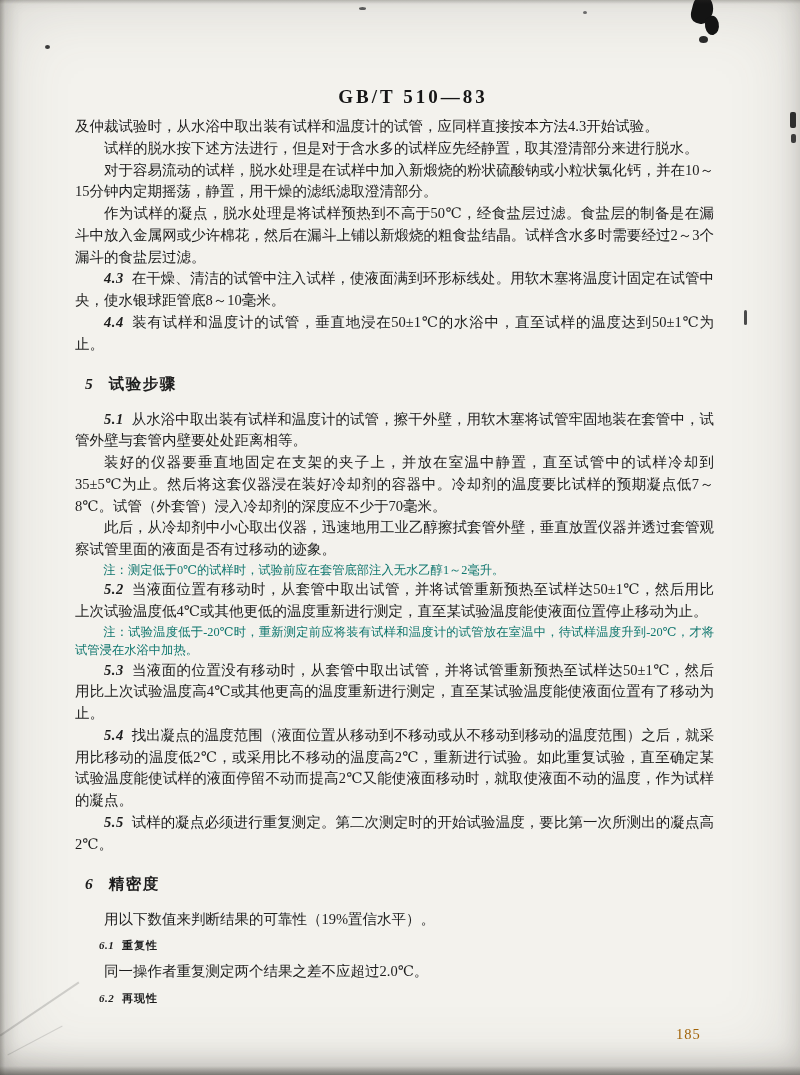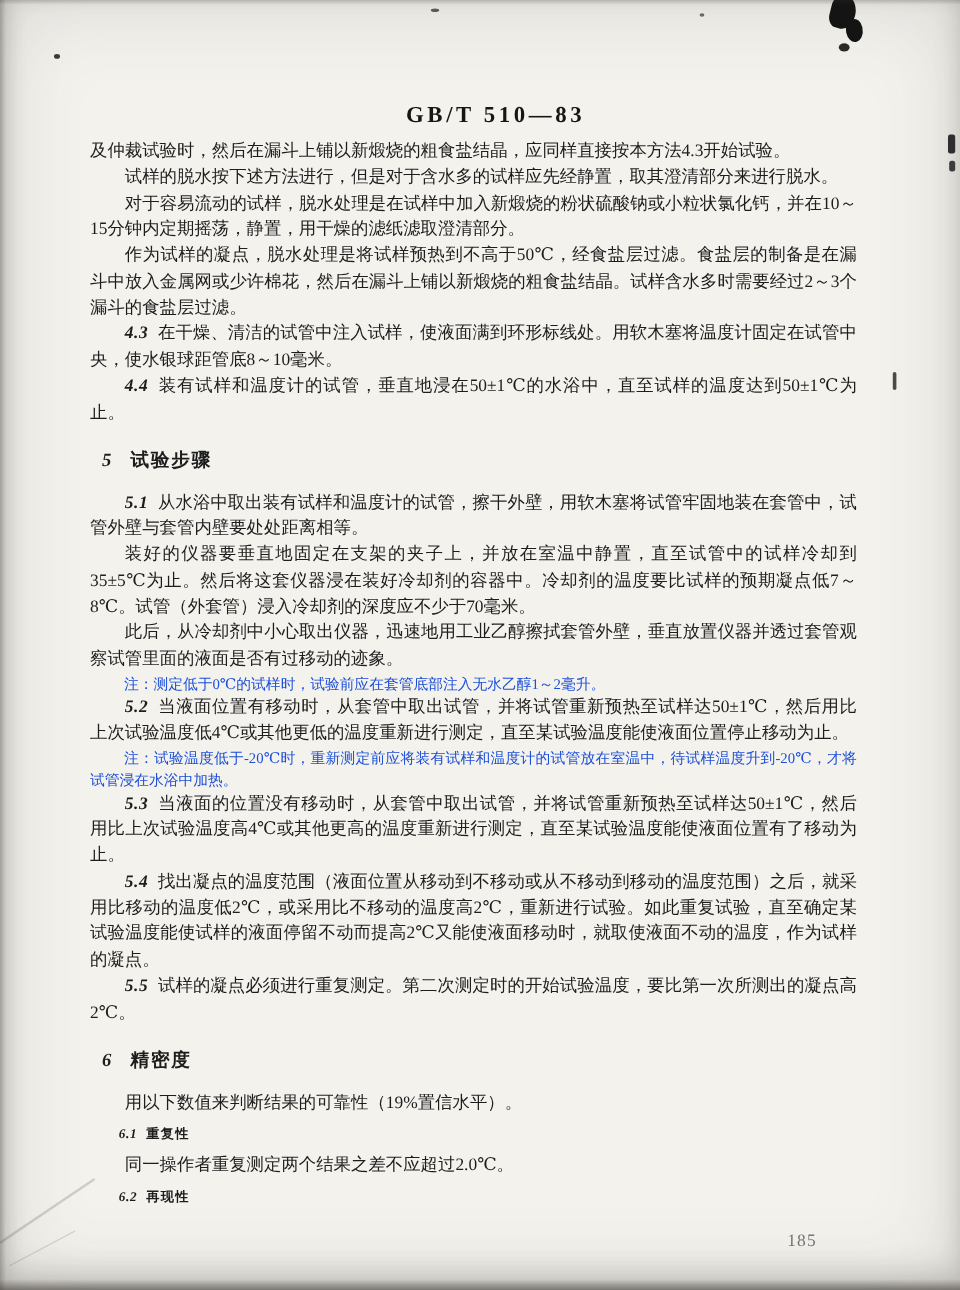--- a/index.html
+++ b/index.html
@@ -52,28 +52,28 @@
     margin:7px 0 7px 24px;
     letter-spacing:1px;
     text-indent:0;
   }
   .subheading .clause-num{padding-right:0.7em;}
   .note{
     font-size:12.3px;
     line-height:1.5;
     text-indent:2.3em;
     margin:2px 0;
-    color:#1d4ed8;
+    color:#0f766e;
   }
   .page-number{
     position:absolute;
-    left:656px;top:1026px;
+    left:676px;top:1026px;
     font-size:14.5px;
     letter-spacing:1px;
-    color:#737373;
+    color:#a16207;
   }
   
   .artifact{position:absolute;background:#141414;}
   .blob-a{left:692px;top:-4px;width:21px;height:28px;border-radius:45% 60% 55% 40%;transform:rotate(14deg);}
   .blob-b{left:705px;top:16px;width:14px;height:19px;border-radius:55% 45% 60% 50%;transform:rotate(-12deg);}
   .blob-c{left:699px;top:36px;width:9px;height:7px;border-radius:50%;background:#2a2a2a;}
   .speck-a{left:45px;top:45px;width:5px;height:4px;border-radius:50%;background:#3a3a3a;}
   .speck-b{left:359px;top:7px;width:7px;height:3px;border-radius:50%;background:#5a5a5a;}
   .speck-c{left:583px;top:11px;width:4px;height:3px;border-radius:50%;background:#6a6a6a;}
   .dash-a{left:790px;top:112px;width:6px;height:16px;border-radius:2px;background:#2e2e2e;}
@@ -85,21 +85,21 @@
   .edge-top{left:0;right:0;top:0;height:4px;background:linear-gradient(to bottom,rgba(55,52,48,0.22),rgba(55,52,48,0));}
   .edge-left{left:0;top:0;bottom:0;width:5px;background:linear-gradient(to right,rgba(55,52,48,0.25),rgba(55,52,48,0));}
 </style>
 </head>
 <body>
 
 <div class="page">
   <div class="std-header">GB/T 510—83</div>
 
   <div class="content">
-      <p class="para no-indent">及仲裁试验时，然后在漏斗上铺以新煅烧的粗食盐结晶，应同样直接按本方法4.3开始试验。</p>
+      <p class="para no-indent">及仲裁试验时，从水浴中取出装有试样和温度计的试管，应同样直接按本方法4.3开始试验。</p>
       <p class="para">试样的脱水按下述方法进行，但是对于含水多的试样应先经静置，取其澄清部分来进行脱水。</p>
       <p class="para">对于容易流动的试样，脱水处理是在试样中加入新煅烧的粉状硫酸钠或小粒状氯化钙，并在10～15分钟内定期摇荡，静置，用干燥的滤纸滤取澄清部分。</p>
       <p class="para">作为试样的凝点，脱水处理是将试样预热到不高于50℃，经食盐层过滤。食盐层的制备是在漏斗中放入金属网或少许棉花，然后在漏斗上铺以新煅烧的粗食盐结晶。试样含水多时需要经过2～3个漏斗的食盐层过滤。</p>
       <p class="clause"><span class="clause-num">4.3</span>在干燥、清洁的试管中注入试样，使液面满到环形标线处。用软木塞将温度计固定在试管中央，使水银球距管底8～10毫米。</p>
       <p class="clause"><span class="clause-num">4.4</span>装有试样和温度计的试管，垂直地浸在50±1℃的水浴中，直至试样的温度达到50±1℃为止。</p>
       <div class="heading"><span class="clause-num">5</span>试验步骤</div>
       <p class="clause"><span class="clause-num">5.1</span>从水浴中取出装有试样和温度计的试管，擦干外壁，用软木塞将试管牢固地装在套管中，试管外壁与套管内壁要处处距离相等。</p>
       <p class="para">装好的仪器要垂直地固定在支架的夹子上，并放在室温中静置，直至试管中的试样冷却到35±5℃为止。然后将这套仪器浸在装好冷却剂的容器中。冷却剂的温度要比试样的预期凝点低7～8℃。试管（外套管）浸入冷却剂的深度应不少于70毫米。</p>
       <p class="para">此后，从冷却剂中小心取出仪器，迅速地用工业乙醇擦拭套管外壁，垂直放置仪器并透过套管观察试管里面的液面是否有过移动的迹象。</p>
       <p class="note">注：测定低于0℃的试样时，试验前应在套管底部注入无水乙醇1～2毫升。</p>

